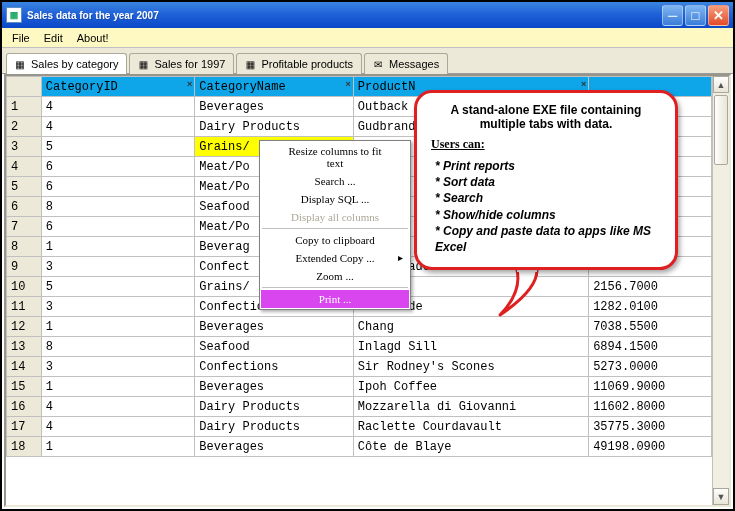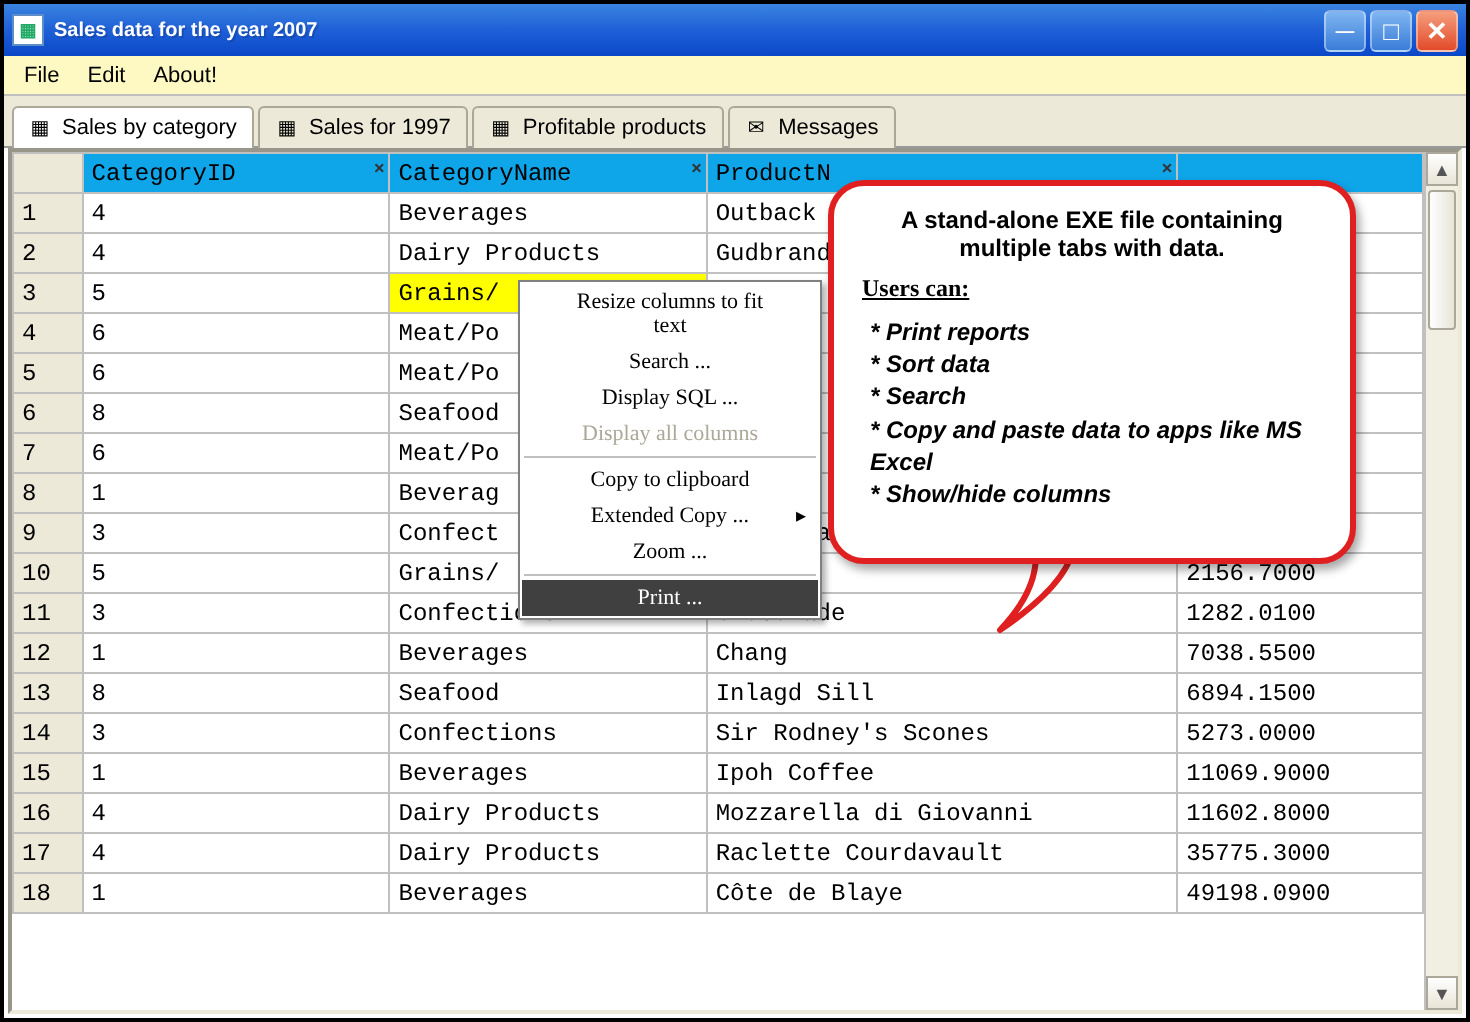--- a/index.html
+++ b/index.html
@@ -27,25 +27,25 @@
   .hl { background: #ffff00; }
   .grid-scroll { flex: 1; overflow: hidden; }
   .vscroll { width: 17px; background: #ece9d8; border-left: 1px solid #c0c0c0; display: flex; flex-direction: column; }
   .sb-btn { height: 17px; background: linear-gradient(to bottom,#fefefe,#e8e5d7); border:1px solid #aca899; display:flex;align-items:center;justify-content:center;font-size:9px;color:#555;}
   .sb-track { flex:1; background:#f1efe2; position:relative;}
   .sb-thumb { position:absolute; left:1px; right:1px; top:2px; height:70px; background:linear-gradient(to right,#fefefe,#e8e5d7); border:1px solid #aca899; border-radius:2px;}
   
   .ctxmenu { position: absolute; left: 257px; top: 138px; width: 152px; background: #fff; border: 1px solid #808080; box-shadow: 2px 2px 3px rgba(0,0,0,.3); font-family: Tahoma; font-size: 11px; z-index: 10; padding: 1px; text-align: center; }
   .ctxmenu .item { padding: 3px 18px 3px 18px; position: relative; }
   .ctxmenu .item.disabled { color: #aca899; }
-  .ctxmenu .item.sel { background: #404040; color: #fff; }
+  .ctxmenu .item.sel { background: #d946ef; color: #fff; }
   .ctxmenu .sep { height: 1px; background: #c0c0c0; margin: 2px 1px; }
   .ctxmenu .arrow::after { content: "▸"; position: absolute; right: 6px; top: 3px; font-size: 10px; }
   
-  .callout { position: absolute; left: 412px; top: 88px; width: 264px; background: #fff; border: 3px solid #e02020; border-radius: 18px; padding: 10px 12px 24px; font-family: Arial; font-size: 12px; z-index: 20; box-shadow: 2px 3px 5px rgba(0,0,0,.35); }
+  .callout { position: absolute; left: 412px; top: 88px; width: 264px; background: #fff; border: 3px solid #e02020; border-radius: 18px; padding: 10px 12px 12px; font-family: Arial; font-size: 12px; z-index: 20; box-shadow: 2px 3px 5px rgba(0,0,0,.35); }
   .callout .ct-title { text-align: center; font-weight: bold; margin-bottom: 6px; font-size: 12px; }
   .callout .ct-sub { font-weight: bold; text-decoration: underline; margin: 4px 2px 6px; font-family: Liberation Serif, serif; }
   .callout ul { list-style: none; margin-left: 6px; font-style: italic; }
   .callout li::before { content: "* "; font-weight: bold; }
   .callout li { font-weight: bold; line-height: 1.35; }
   .callout-tail { position:absolute; left:490px; top:268px; z-index:19;}
 </style>
 </head>
 <body>
 
@@ -259,20 +259,20 @@
   <div class="item sel">Print ...</div>
 </div>
 
 <div class="callout">
   <div class="ct-title">A stand-alone EXE file containing multiple tabs with data.</div>
   <div class="ct-sub">Users can:</div>
   <ul>
     <li>Print reports</li>
     <li>Sort data</li>
     <li>Search</li>
+    <li>Show/hide columns</li>
     <li>Copy and paste data to apps like MS Excel</li>
-    <li>Show/hide columns</li>
   </ul>
 </div>
 <svg class="callout-tail" width="60" height="50">
   <path d="M45 0 Q45 20 8 45 Q30 22 25 0 Z" fill="#fff" stroke="#e02020" stroke-width="3" stroke-linejoin="round"></path>
   <path d="M45 0 L25 0" stroke="#fff" stroke-width="4"></path>
 </svg>
 
 </body></html>

